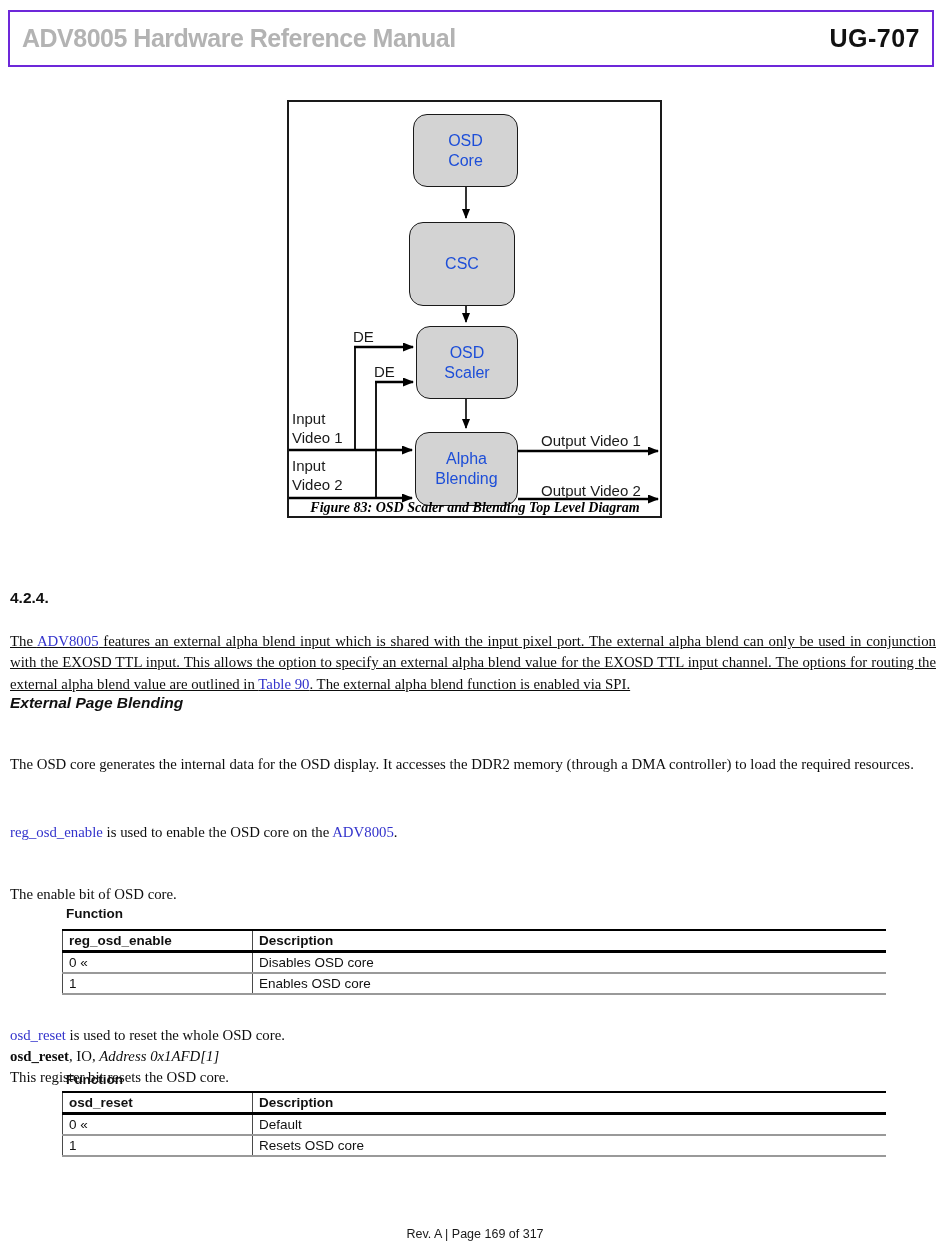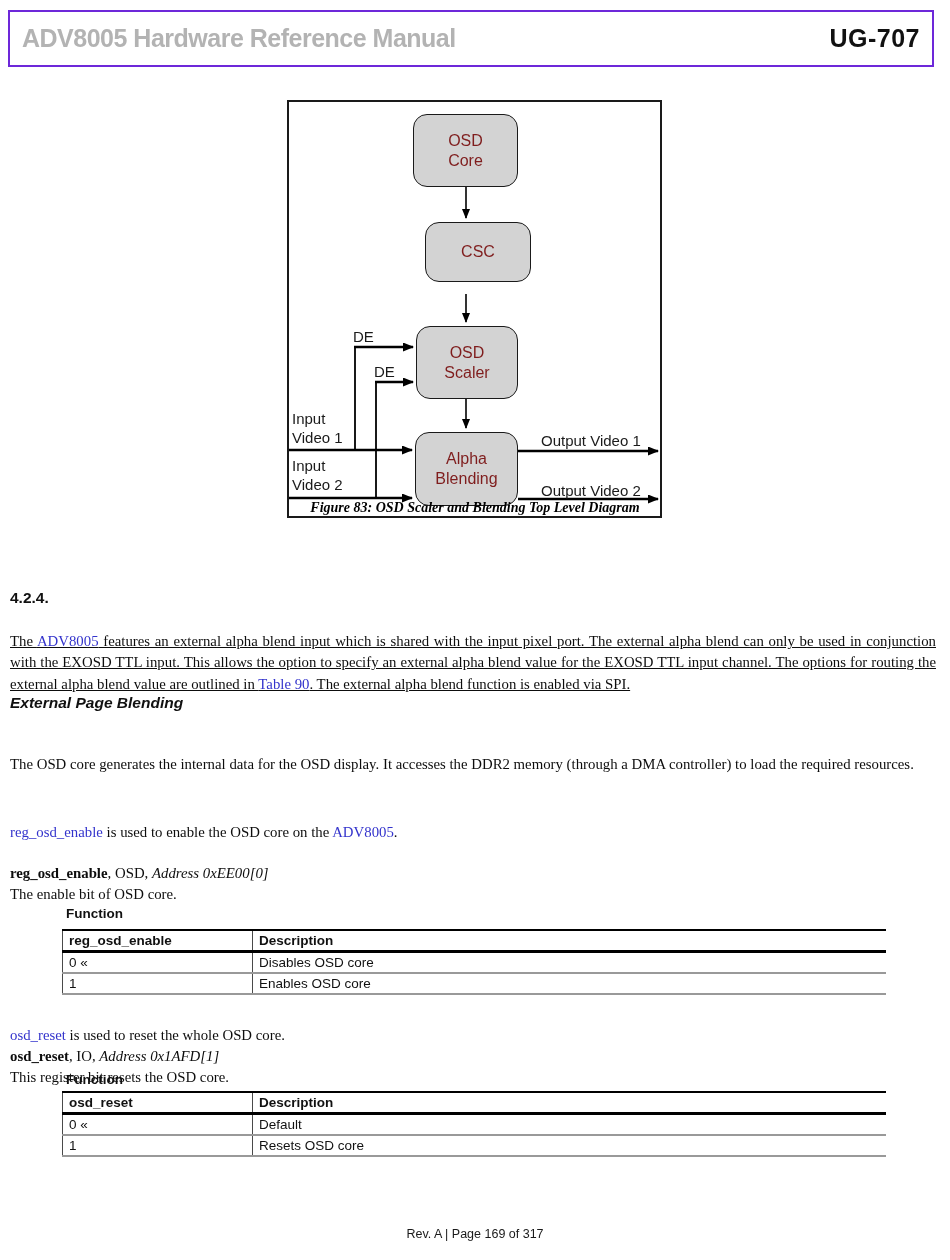--- a/index.html
+++ b/index.html
@@ -14,24 +14,24 @@
                 color:#b3b3b3;letter-spacing:-0.5px;}
   .header-docid{font-family:"Liberation Sans",sans-serif;font-weight:bold;font-size:25px;
                 color:#111;letter-spacing:0.5px;}
 
   
   .diagram{position:absolute;left:287px;top:100px;width:375px;height:418px;
            border:2px solid #1a1a1a;box-sizing:border-box;background:#fff;}
   .diagram svg.wires{position:absolute;left:0;top:0;width:371px;height:414px;pointer-events:none;}
   .dbox{position:absolute;background:#d3d3d3;border:1.6px solid #1a1a1a;border-radius:14px;
         display:flex;flex-direction:column;align-items:center;justify-content:center;
-        font-family:"Liberation Sans",sans-serif;font-size:16px;line-height:20px;color:#7f1d1d;
+        font-family:"Liberation Sans",sans-serif;font-size:16px;line-height:20px;color:#1d4ed8;
         box-sizing:border-box;text-align:center;}
   .box-osd-core{left:124px;top:12px;width:105px;height:73px;}
-  .box-csc{left:136px;top:120px;width:106px;height:60px;text-align:right;}
+  .box-csc{left:120px;top:120px;width:106px;height:84px;text-align:right;}
   .box-osd-scaler{left:127px;top:224px;width:102px;height:73px;}
   .box-alpha{left:126px;top:330px;width:103px;height:74px;}
   .dlabel{position:absolute;font-family:"Liberation Sans",sans-serif;font-size:15px;
           line-height:19px;color:#1a1a1a;white-space:nowrap;}
   .lbl-de1{left:64px;top:225px;}
   .lbl-de2{left:85px;top:260px;}
   .lbl-in1{left:3px;top:307px;}
   .lbl-in2{left:3px;top:354px;}
   .lbl-out1{left:252px;top:329px;}
   .lbl-out2{left:252px;top:379px;}
@@ -145,21 +145,20 @@
   <div class="sec-heading h424">
     <span class="sec-num">4.2.4.</span>
     <span class="sec-title">External Page Blending</span>
   </div>
   <p class="body-p p424"><span>The </span><a class="doclink">ADV8005</a><span> features an external alpha blend input which is shared with the input pixel port. The external alpha blend can only be used in conjunction with the EXOSD TTL input. This allows the option to specify an external alpha blend value for the EXOSD TTL input channel. The options for routing the external alpha blend value are outlined in </span><a class="doclink">Table 90</a><span>. The external alpha blend function is enabled via SPI.</span></p>
 
   <p class="body-p p425">The OSD core generates the internal data for the OSD display. It accesses the DDR2 memory (through a DMA controller) to load the required resources.</p>
 
   <p class="line-p introline1"><a class="doclink">reg_osd_enable</a><span> is used to enable the OSD core on the </span><a class="doclink">ADV8005</a><span>.</span></p>
 
-  <p class="line-p regline1"><span class="reg-name">reg_osd_enable</span><span>, OSD, </span><span class="reg-addr">Address 0xEE00[0]</span></p>
   <p class="line-p regdesc1">The enable bit of OSD core.</p>
 
   <div class="func-label funclabel1">Function</div>
   <table class="reg-table table1">
     <colgroup>
         <col style="width:190px">
         <col>
       </colgroup>
     <thead>
       <tr>

